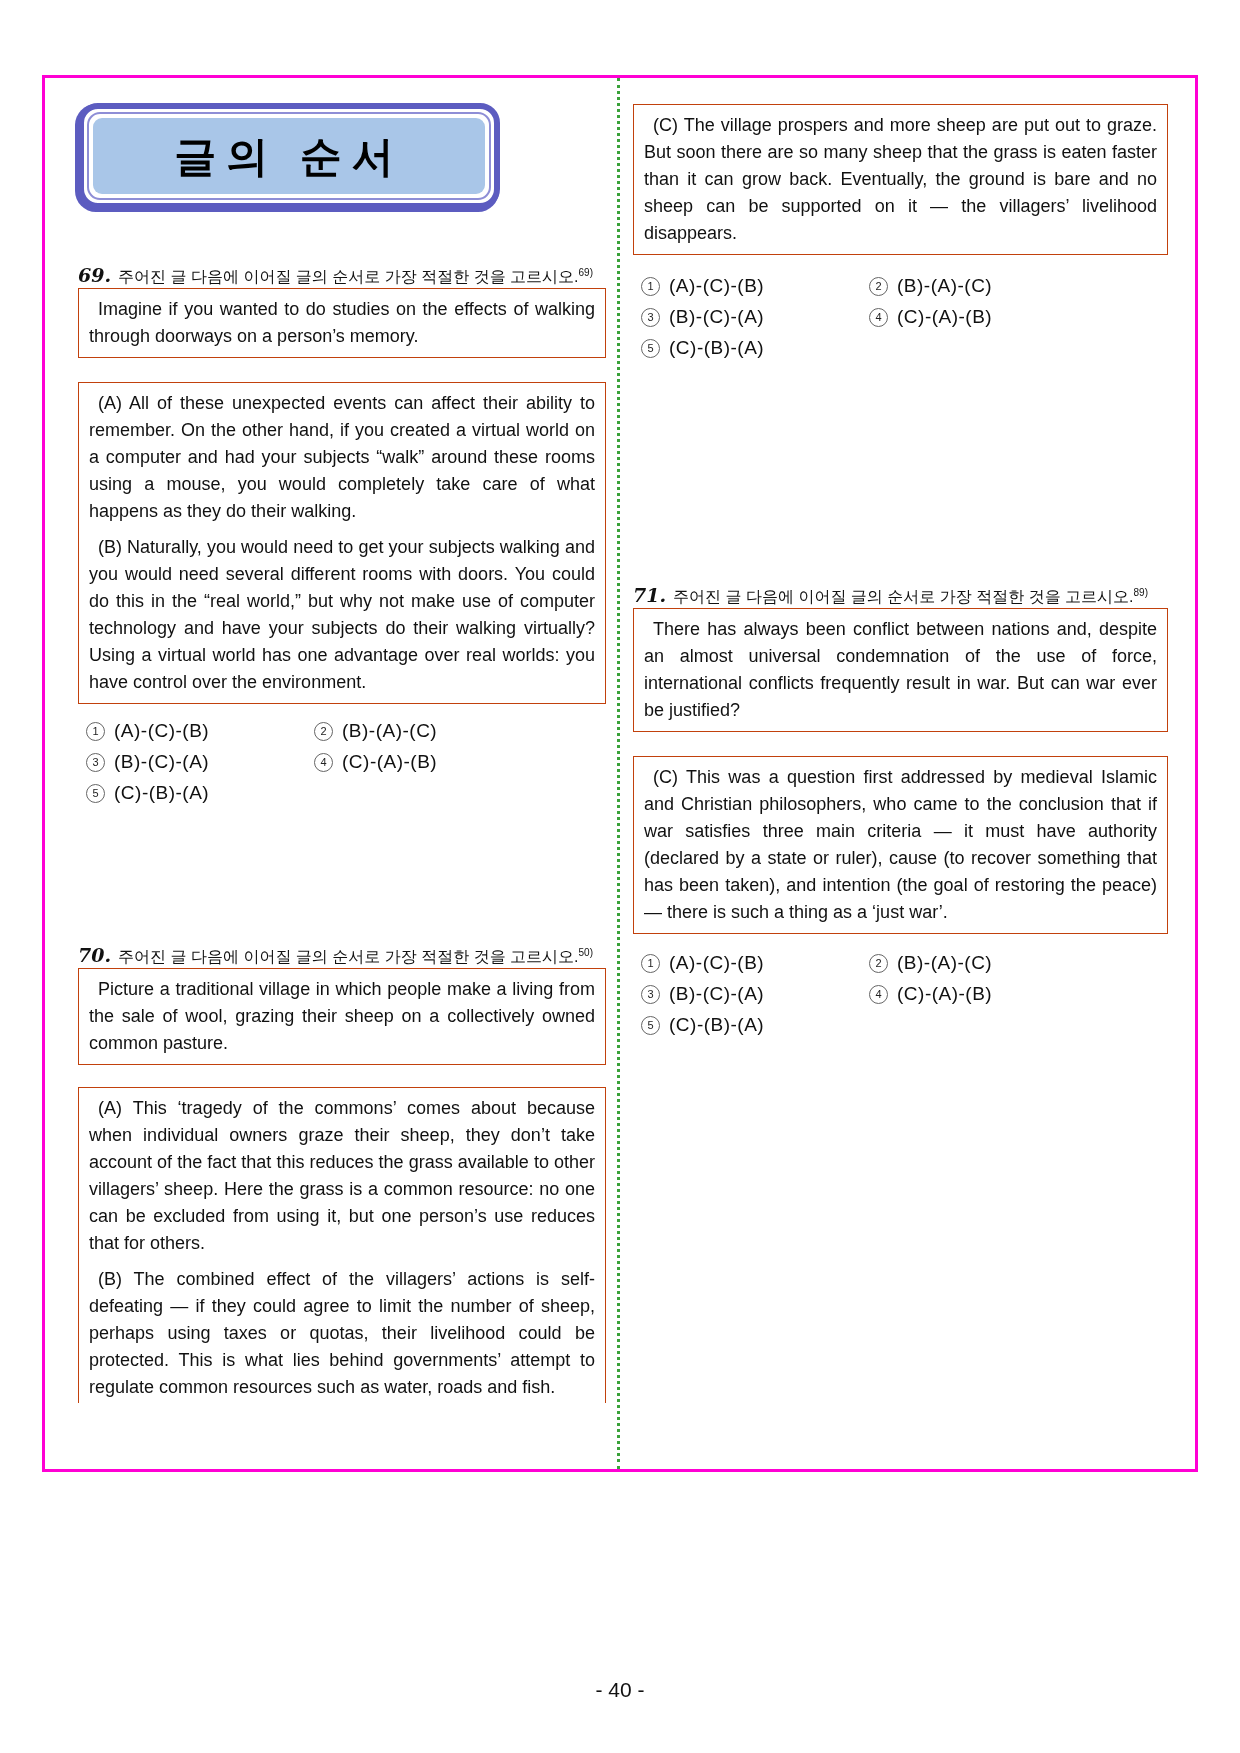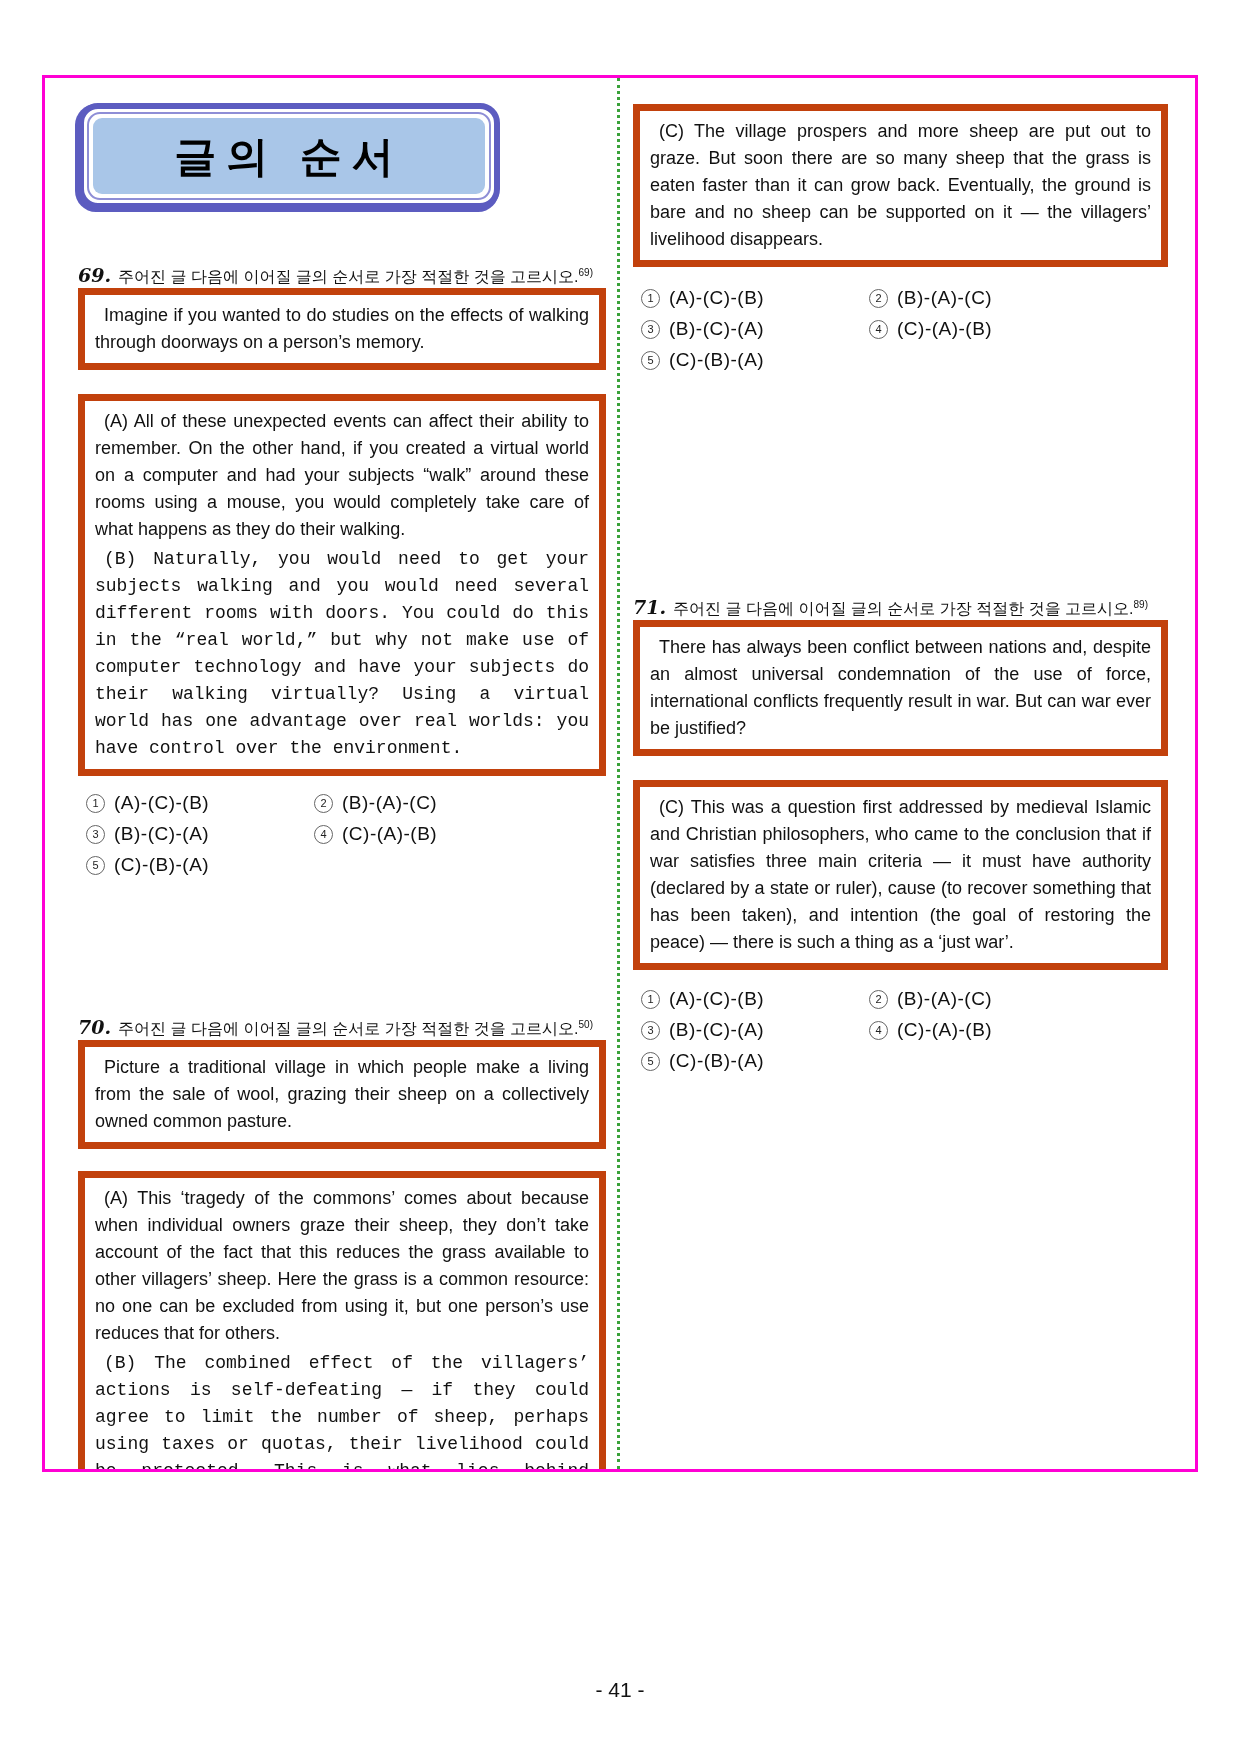--- a/index.html
+++ b/index.html
@@ -26,25 +26,25 @@
   .banner-inner{background:#a9c6e8;border-radius:9px;text-align:center;
     padding:11px 0 9px 0;font-size:42px;font-weight:bold;letter-spacing:10px;color:#000;}
 
   
   .q-header{font-size:16px;color:#111;white-space:nowrap;}
   .q-num{font-family:"DejaVu Serif","Liberation Serif",serif;font-style:italic;
     font-weight:bold;font-size:19px;margin-right:7px;}
   .q-header sup{font-size:10px;vertical-align:super;}
 
   
-  .tbox{border:7px solid #c2410c;padding:7px 10px;font-size:18px;line-height:27px;
+  .tbox{border:1px solid #c2410c;padding:7px 10px;font-size:18px;line-height:27px;
     text-align:justify;box-sizing:border-box;}
   .tbox.noshut{border-bottom:none;padding-bottom:2px;}
   .para{margin:0;text-indent:9px;}
-  .para + .para{margin-top:3px;font-family:Liberation Mono, monospace;}
+  .para + .para{margin-top:9px;}
 
   
   .choices{display:grid;grid-template-columns:228px auto;row-gap:9px;
     font-size:19px;padding-left:8px;}
   .choice{display:flex;align-items:center;gap:9px;}
   .cnum{flex:0 0 auto;width:17px;height:17px;border:1px solid #666;border-radius:50%;
     font-size:11px;line-height:17px;text-align:center;color:#222;}
   .ctext{letter-spacing:0.5px;}
 
   .mt-qh69{margin-top:55px;}
@@ -184,13 +184,13 @@
         <span class="ctext">(C)-(A)-(B)</span>
       </div>
       <div class="choice">
         <span class="cnum">5</span>
         <span class="ctext">(C)-(B)-(A)</span>
       </div>
     </div>
   </div>
 </div>
 
-<div class="page-num">- 41 -</div>
+<div class="page-num">- 40 -</div>
 
 </body></html>

